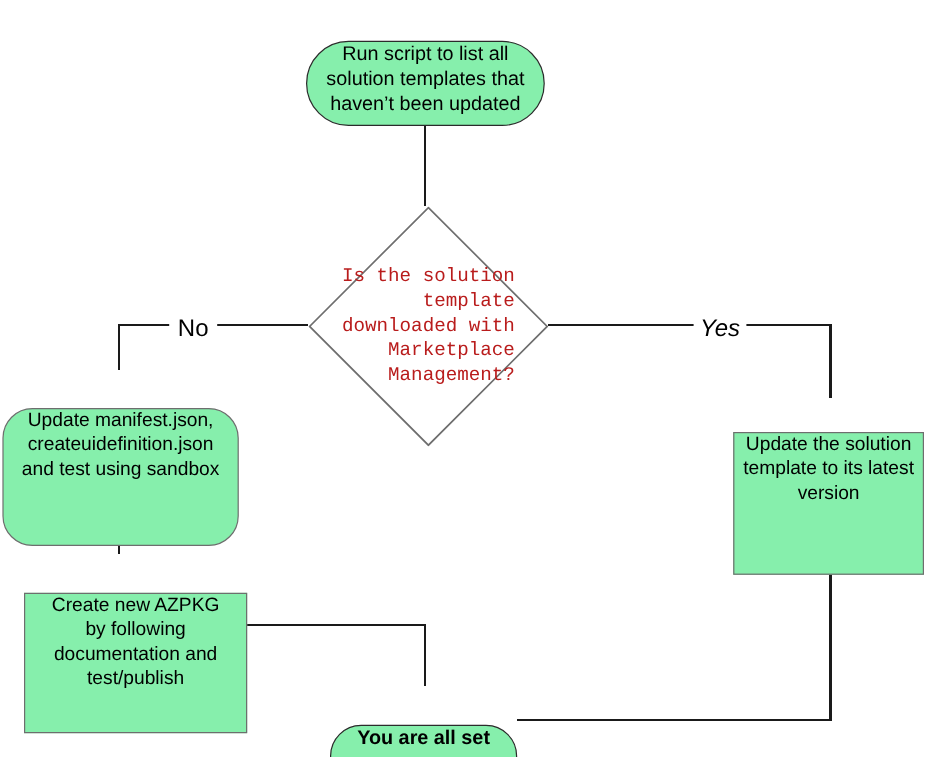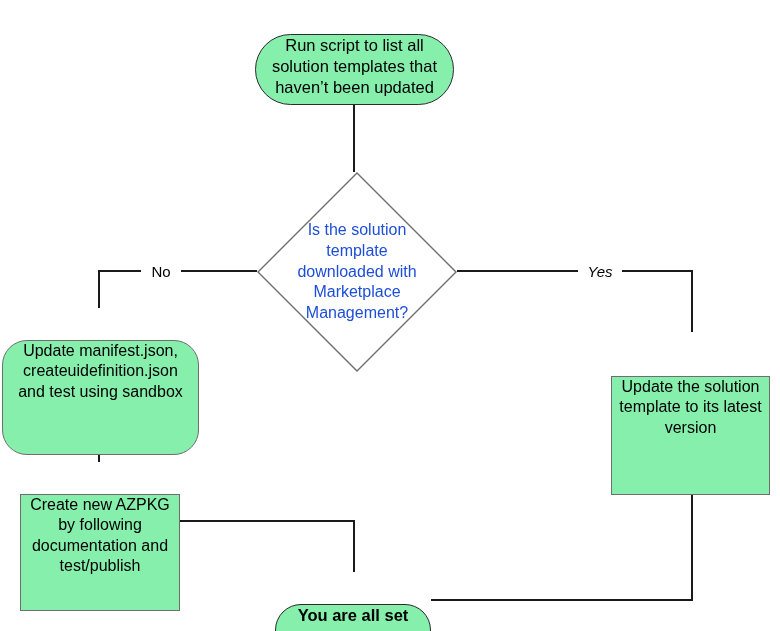--- a/index.html
+++ b/index.html
@@ -60,32 +60,33 @@
   .decision-shape {
     position: absolute;
     left: 0;
     top: 0;
     width: 100%;
     height: 100%;
   }
   .decision-text {
     position: relative;
     z-index: 3;
-    text-align: center;
+    text-align: right;
     font-size: 16px;
     line-height: 1.3;
-    color: #1d4ed8;
+    color: #b91c1c;
     white-space: pre-line;
+    font-family: Liberation Mono, monospace;
   }
   .edge-label {
     position: absolute;
     z-index: 3;
     background: #ffffff;
     color: #000000;
-    font-size: 15px;
+    font-size: 20px;
     line-height: 1;
     padding: 1px 3px;
     text-align: center;
   }
 </style>
 </head>
 <body>
 
 <div id="canvas">
 
@@ -126,28 +127,28 @@
   <div class="edge-label" style="left:141px; top:263px; width:34px;">No</div>
 
   <div class="edge-label" style="left:578px; top:263px; width:38px;font-style:italic;">Yes</div>
 
   <div class="node process" style="left:2px; top:308px; width:197px; height:115px;border-radius:25px;">
     <span class="node-label">Update manifest.json,
 createuidefinition.json
 and test using sandbox</span>
   </div>
 
-  <div class="node process" style="left:20px; top:462px; width:160px; height:117px;">
+  <div class="node process" style="left:20px; top:462px; width:186px; height:117px;">
     <span class="node-label">Create new AZPKG
 by following
 documentation and
 test/publish</span>
   </div>
 
-  <div class="node process" style="left:611px; top:344px; width:159px; height:119px;">
+  <div class="node process" style="left:611px; top:328px; width:159px; height:119px;">
     <span class="node-label">Update the solution
 template to its latest
 version</span>
   </div>
 
   <div class="node terminal" style="left:275px; top:572px; width:156px; height:52px;font-weight:bold;">
     <span class="node-label">You are all set</span>
   </div>
 
 </div>

